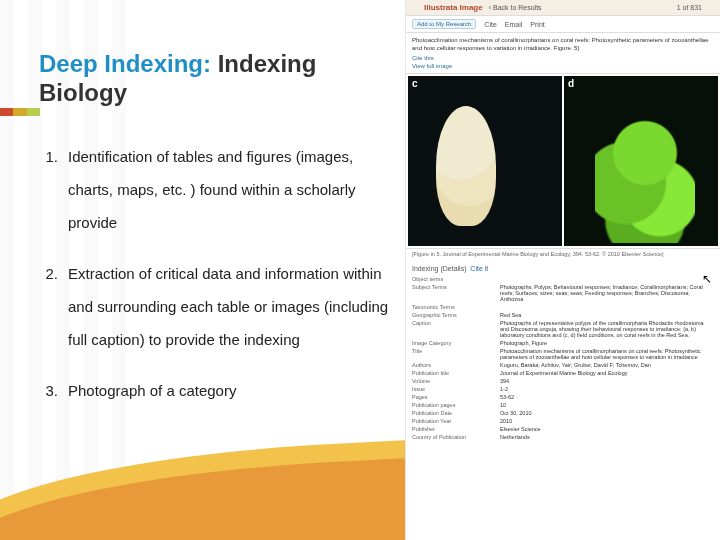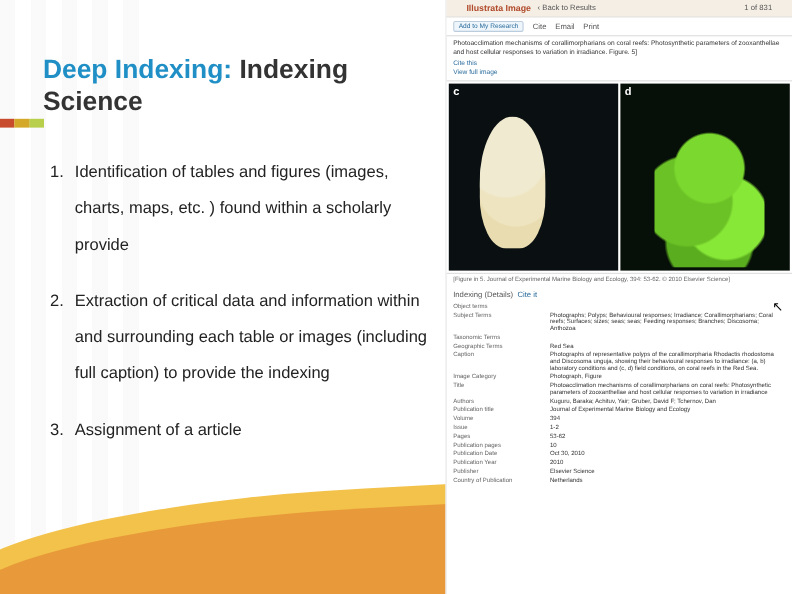--- a/index.html
+++ b/index.html
@@ -56,40 +56,40 @@
   .logo .q:after { content:""; position:absolute; right:-2px; bottom:-2px; width:7px; height:7px; background:#fff; }
 </style>
 </head>
 <body>
 
 <div class="bg-stripes"></div>
 
 <div class="title">
   <span class="blue">Deep Indexing:</span>
   <span class="dark">Indexing</span><br>
-  <span class="dark">Science</span>
+  <span class="dark">Biology</span>
 </div>
 <div class="accent-bars">
     <span></span>
     <span></span>
     <span></span>
   </div>
 
 <div class="list">
   <div class="item">
     <div class="num">1.</div>
     <div>Identification of tables and figures (images, charts, maps, etc. ) found within a scholarly provide</div>
   </div>
   <div class="item">
     <div class="num">2.</div>
     <div>Extraction of critical data and information within and surrounding each table or images (including full caption) to provide the indexing</div>
   </div>
   <div class="item">
     <div class="num">3.</div>
-    <div>Assignment of a article</div>
+    <div>Photograph of a category</div>
   </div>
 </div>
 
 <div class="shot">
   <div class="shot-head">
     <span class="ill">Illustrata Image</span>
     <span>‹ Back to Results</span>
     <span style="margin-left:auto">1 of 831</span>
   </div>
   <div class="shot-toolbar">

